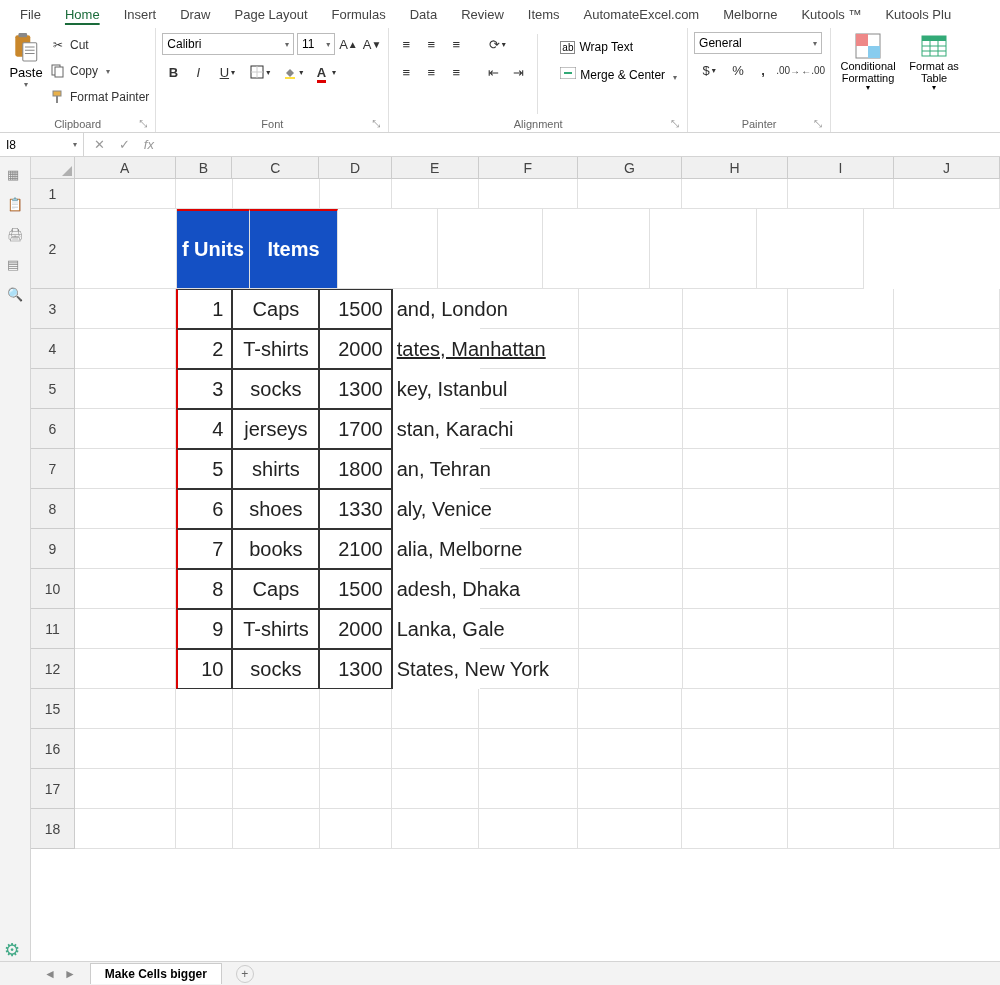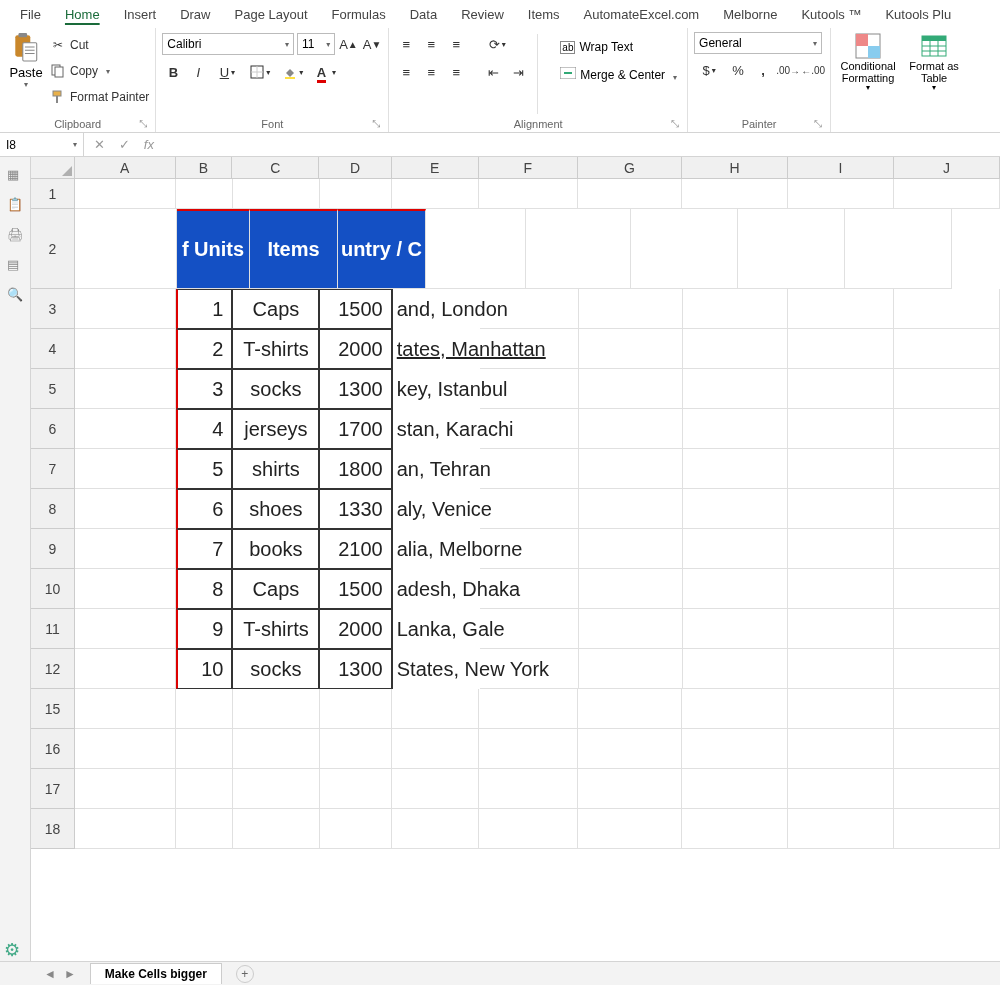--- a/index.html
+++ b/index.html
@@ -331,21 +331,20 @@
           <div class="cell" style="width: 105px; height: 30px;"></div>
           <div class="cell" style="width: 107px; height: 30px;"></div>
           <div class="cell" style="width: 107px; height: 30px;"></div>
           <div class="cell" style="width: 107px; height: 30px;"></div>
         </div>
         <div class="row" style="height: 80px;">
           <div class="rh">2</div>
           <div class="cell" style="width: 102px; height: 80px;"></div>
           <div class="cell hdr-cell" style="width: 73px; height: 80px; border-top: 2px solid rgb(221, 0, 0);">f Units</div>
           <div class="cell hdr-cell" style="width: 88px; height: 80px; border-top: 2px solid rgb(221, 0, 0);">Items</div>
-          <div class="cell hdr-cell" style="width: 88px; height: 80px; border-top: 2px solid rgb(221, 0, 0);">untry / C</div>
           <div class="cell" style="width: 100px; height: 80px;"></div>
           <div class="cell" style="width: 105px; height: 80px;"></div>
           <div class="cell" style="width: 107px; height: 80px;"></div>
           <div class="cell" style="width: 107px; height: 80px;"></div>
           <div class="cell" style="width: 107px; height: 80px;"></div>
         </div>
         <div class="row" style="height: 40px;">
           <div class="rh">3</div>
           <div class="cell" style="width: 102px; height: 40px;"></div>
           <div class="cell data-cell sr" style="width: 57px; height: 40px;">1</div>

